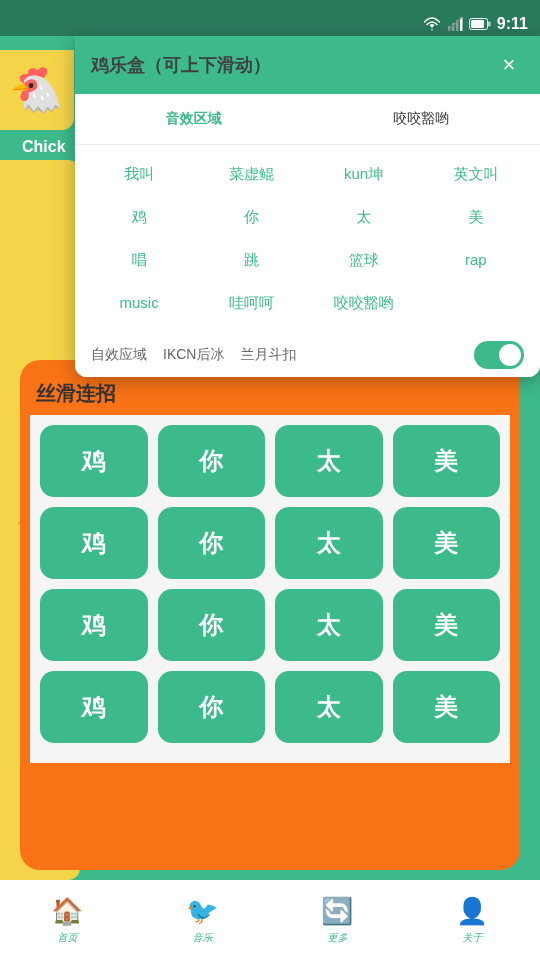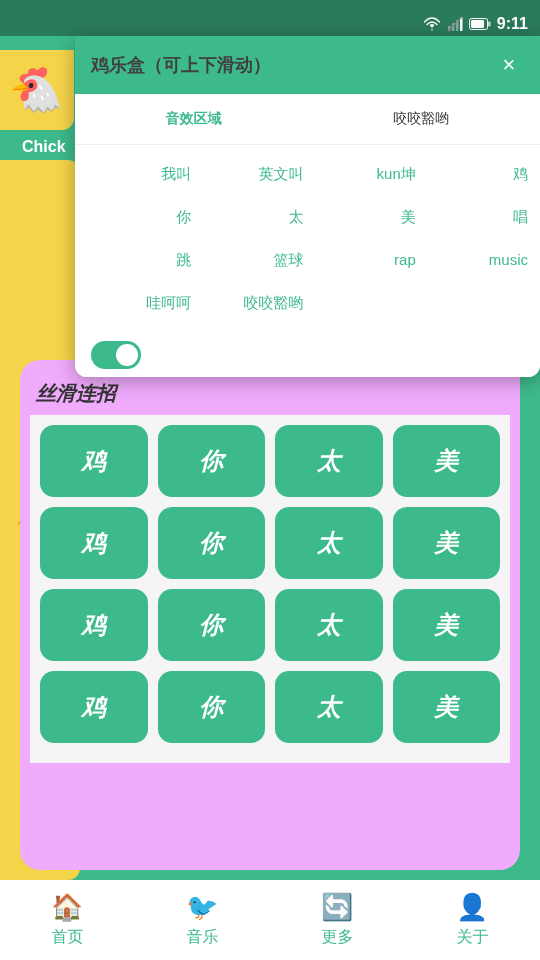--- a/index.html
+++ b/index.html
@@ -50,22 +50,23 @@
       flex-direction: column;
       align-items: center;
       gap: 4px;
       cursor: pointer;
     }
     .nav-icon {
       font-size: 26px;
       color: #3dba8c;
     }
     .nav-label {
-      font-size: 16px;
+      font-size: 10px;
       color: #3dba8c;
+      font-style: italic;
     }
 
     
     .modal {
       position: absolute;
       top: 36px;
       left: 75px;
       right: 0;
       background: white;
       border-radius: 0 0 12px 12px;
@@ -122,21 +123,21 @@
 
     
     .sound-grid {
       display: grid;
       grid-template-columns: repeat(4, 1fr);
       gap: 0;
       padding: 8px;
       background: white;
     }
     .sound-cell {
-      text-align: right;
+      text-align: center;
       padding: 12px 4px;
       font-size: 15px;
       color: #3dba8c;
       cursor: pointer;
     }
 
     
     .toggle-row {
       display: flex;
       align-items: center;
@@ -289,21 +290,21 @@
 <div style="position:absolute; top:160px; left:0; right:0; bottom:80px; background:#3dba8c; z-index:1;">
 
   <div style="position:absolute; top:0; left:0; width:80px; bottom:0; background:#f5d44a; border-radius:0 12px 12px 0; display:flex; align-items:center; justify-content:center;">
     <span style="font-size:40px; transform:rotate(-10deg);">🐔</span>
   </div>
 
   <div style="position:absolute; top:0; right:0; width:80px; height:160px; background:#87ceeb; border-radius:12px 0 0 12px; display:flex; align-items:center; justify-content:center;">
     <span style="font-size:40px;">🐣</span>
   </div>
 
-  <div style="position:absolute; top:200px; left:20px; right:20px; bottom:10px; background:#f0abfc; border-radius:20px; overflow:hidden; z-index:2; padding:10px;font-style:italic;">
+  <div style="position:absolute; top:200px; left:20px; right:20px; bottom:10px; background:#f97316; border-radius:20px; overflow:hidden; z-index:2; padding:10px;">
     <div style="font-size:20px; font-weight:bold; color:#333; padding:10px 6px 8px;">
       <span>丝滑连招</span>
     </div>
     <div class="smooth-section">
       <div class="smooth-row" id="combo-row-0">
           <div class="smooth-btn">鸡</div>
           <div class="smooth-btn">你</div>
           <div class="smooth-btn">太</div>
           <div class="smooth-btn">美</div>
         </div>
@@ -335,36 +336,42 @@
     <span class="modal-close">×</span>
   </div>
 
   <div class="modal-tabs">
     <div class="tab-btn active">音效区域</div>
     <div class="tab-btn">咬咬豁哟</div>
   </div>
 
   <div class="sound-grid" id="sound-grid">
   <div class="sound-cell">我叫</div>
+      <div class="sound-cell">菜虚鲲</div>
+      <div class="sound-cell">kun坤</div>
       <div class="sound-cell">英文叫</div>
-      <div class="sound-cell">kun坤</div>
       <div class="sound-cell">鸡</div>
       <div class="sound-cell">你</div>
       <div class="sound-cell">太</div>
       <div class="sound-cell">美</div>
       <div class="sound-cell">唱</div>
       <div class="sound-cell">跳</div>
       <div class="sound-cell">篮球</div>
       <div class="sound-cell">rap</div>
       <div class="sound-cell">music</div>
       <div class="sound-cell">哇呵呵</div>
       <div class="sound-cell">咬咬豁哟</div>
     </div>
 
   <div class="toggle-row">
+    <div class="toggle-labels">
+      <span>自效应域</span>
+      <span>IKCN后冰</span>
+      <span>兰月斗扣</span>
+    </div>
     <div class="toggle-switch"></div>
   </div>
 </div>
 
 <div class="bottom-bg">
   <div class="nav-item">
     <div class="nav-icon">🏠</div>
     <span class="nav-label">首页</span>
   </div>
   <div class="nav-item">

